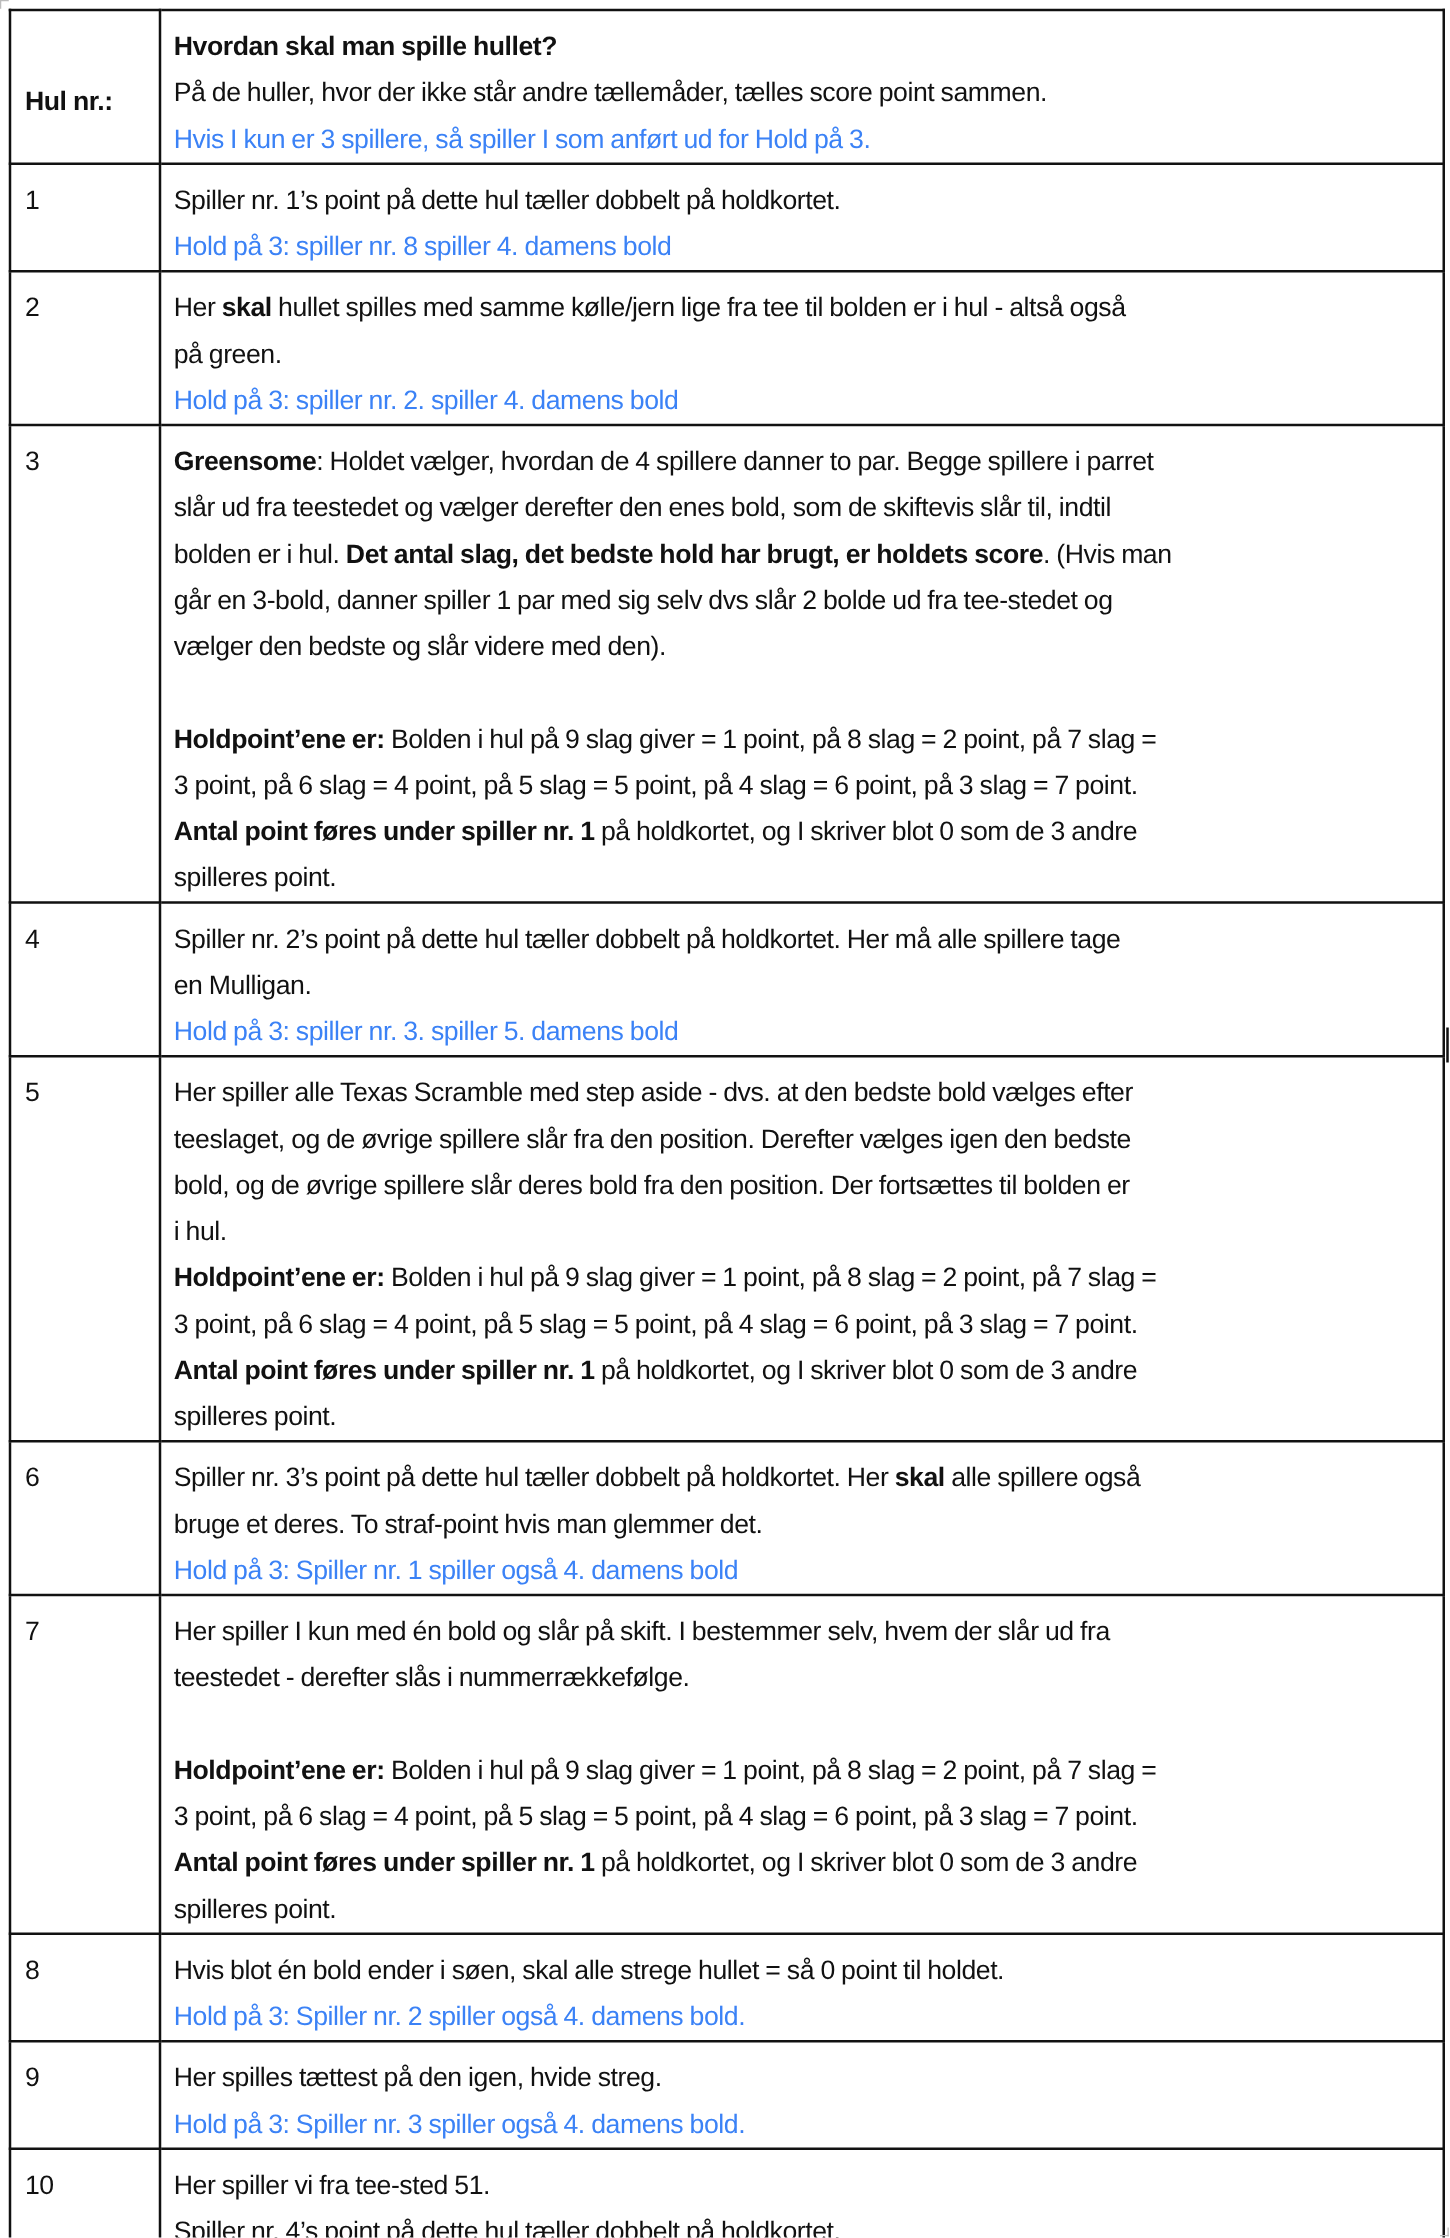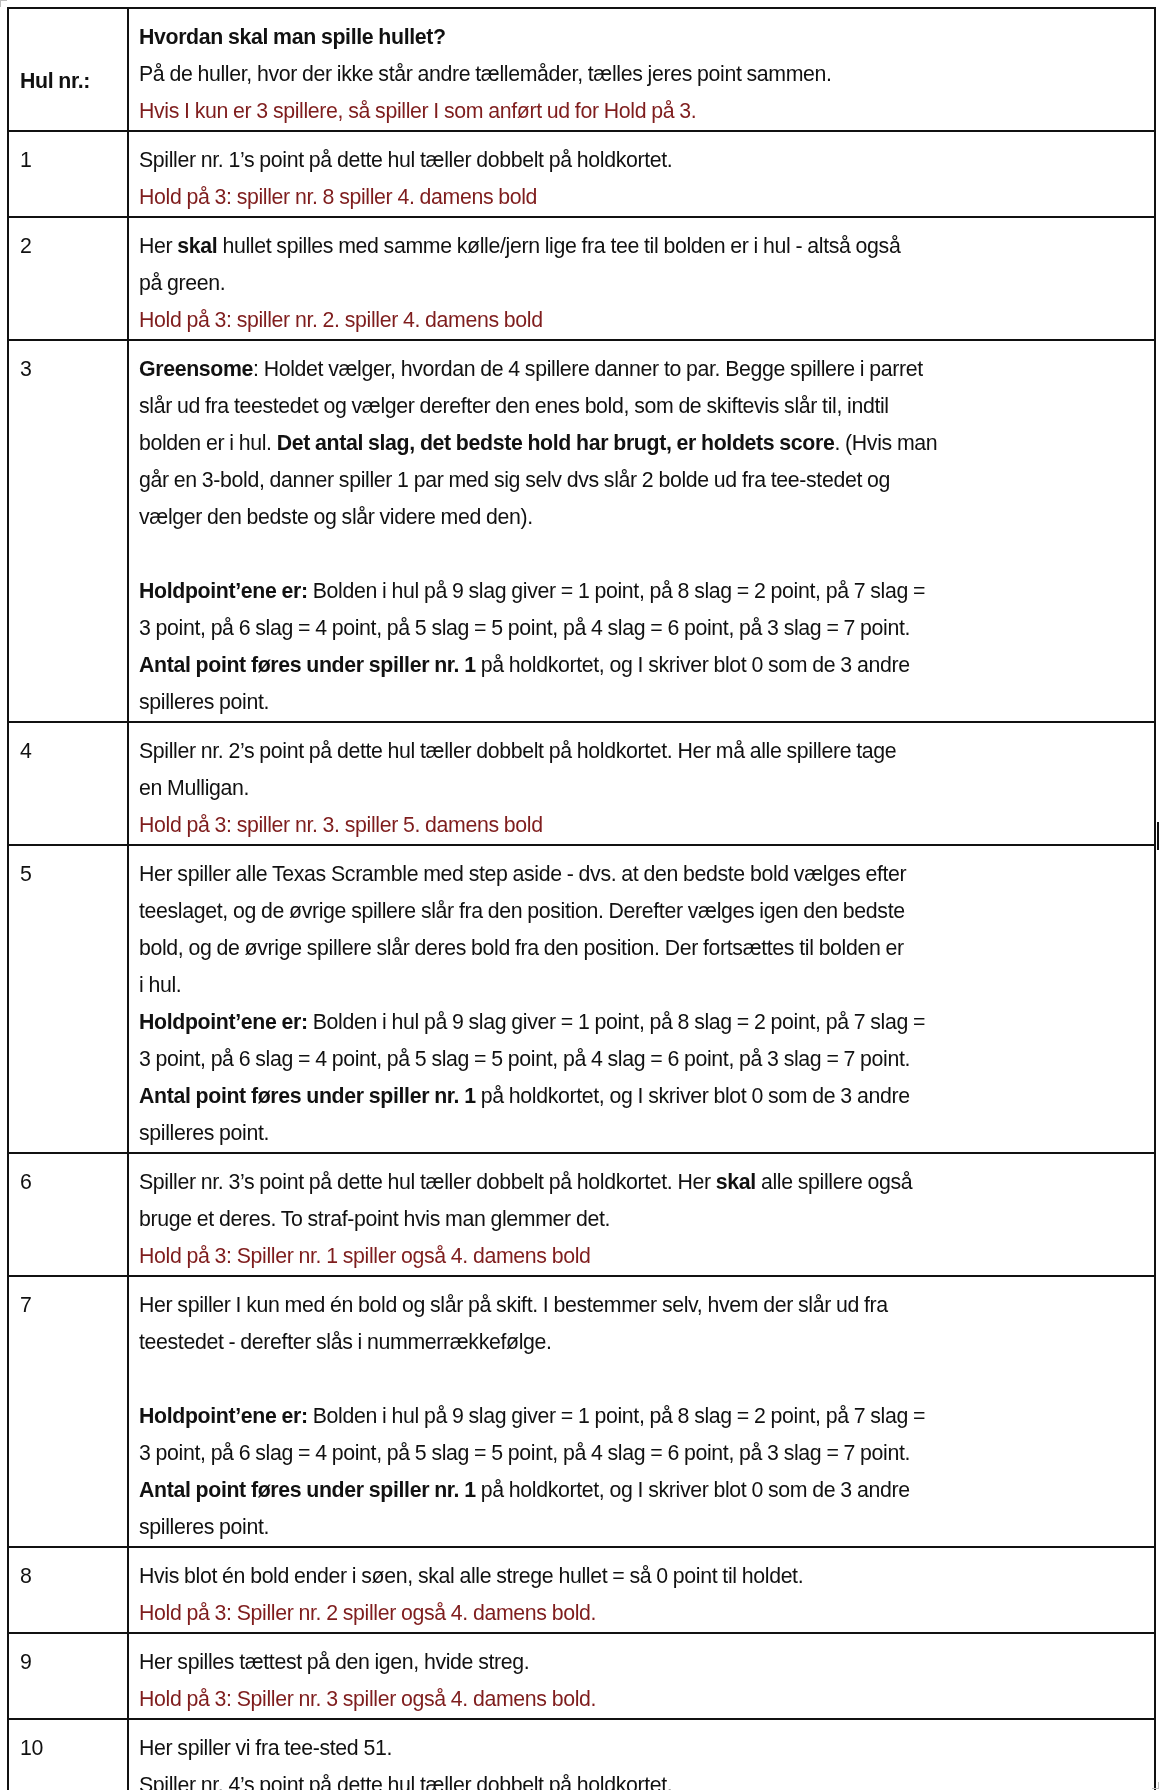--- a/index.html
+++ b/index.html
@@ -14,39 +14,39 @@
                 border-collapse: collapse; table-layout: fixed; }
   table.rules td { border: 2.5px solid #111111; vertical-align: top; padding: 0; }
   td.num { width: 118px; }
   td.num .cell-inner { padding: 10px 0 0 11px; }
   td.desc .cell-inner { padding: 10px 8px 0 10px; }
   .line { font-size: 21.3px; line-height: 37px; height: 37px; white-space: nowrap;
           letter-spacing: -0.35px; word-spacing: -0.5px; }
   .line.blank { height: 37px; }
   .b { font-weight: bold; margin-top: 44px; }
   .i { }
-  .red { color: #7f1d1d; }
+  .red { color: #3b82f6; }
 </style>
 </head>
 <body>
 
 <div class="corner"></div>
 
 <table class="rules">
   <tbody id="tbody">
     <tr style="height:120px">
       <td class="num">
         <div class="cell-inner">
             <div class="line b">Hul nr.:</div>
           </div>
       </td>
       <td class="desc">
         <div class="cell-inner" id="header-lines">
             <div class="line"><span class="b">Hvordan skal man spille hullet?</span></div>
-            <div class="line"><span>På de huller, hvor der ikke står andre tællemåder, tælles jeres point sammen.</span></div>
+            <div class="line"><span>På de huller, hvor der ikke står andre tællemåder, tælles score point sammen.</span></div>
             <div class="line"><span class="red">Hvis I kun er 3 spillere, så spiller I som anført ud for Hold på 3.</span></div>
           </div>
       </td>
     </tr>
   <tr style="height: 83px;">
         <td class="num">
           <div class="cell-inner">
             <div class="line">1</div>
           </div>
         </td>

